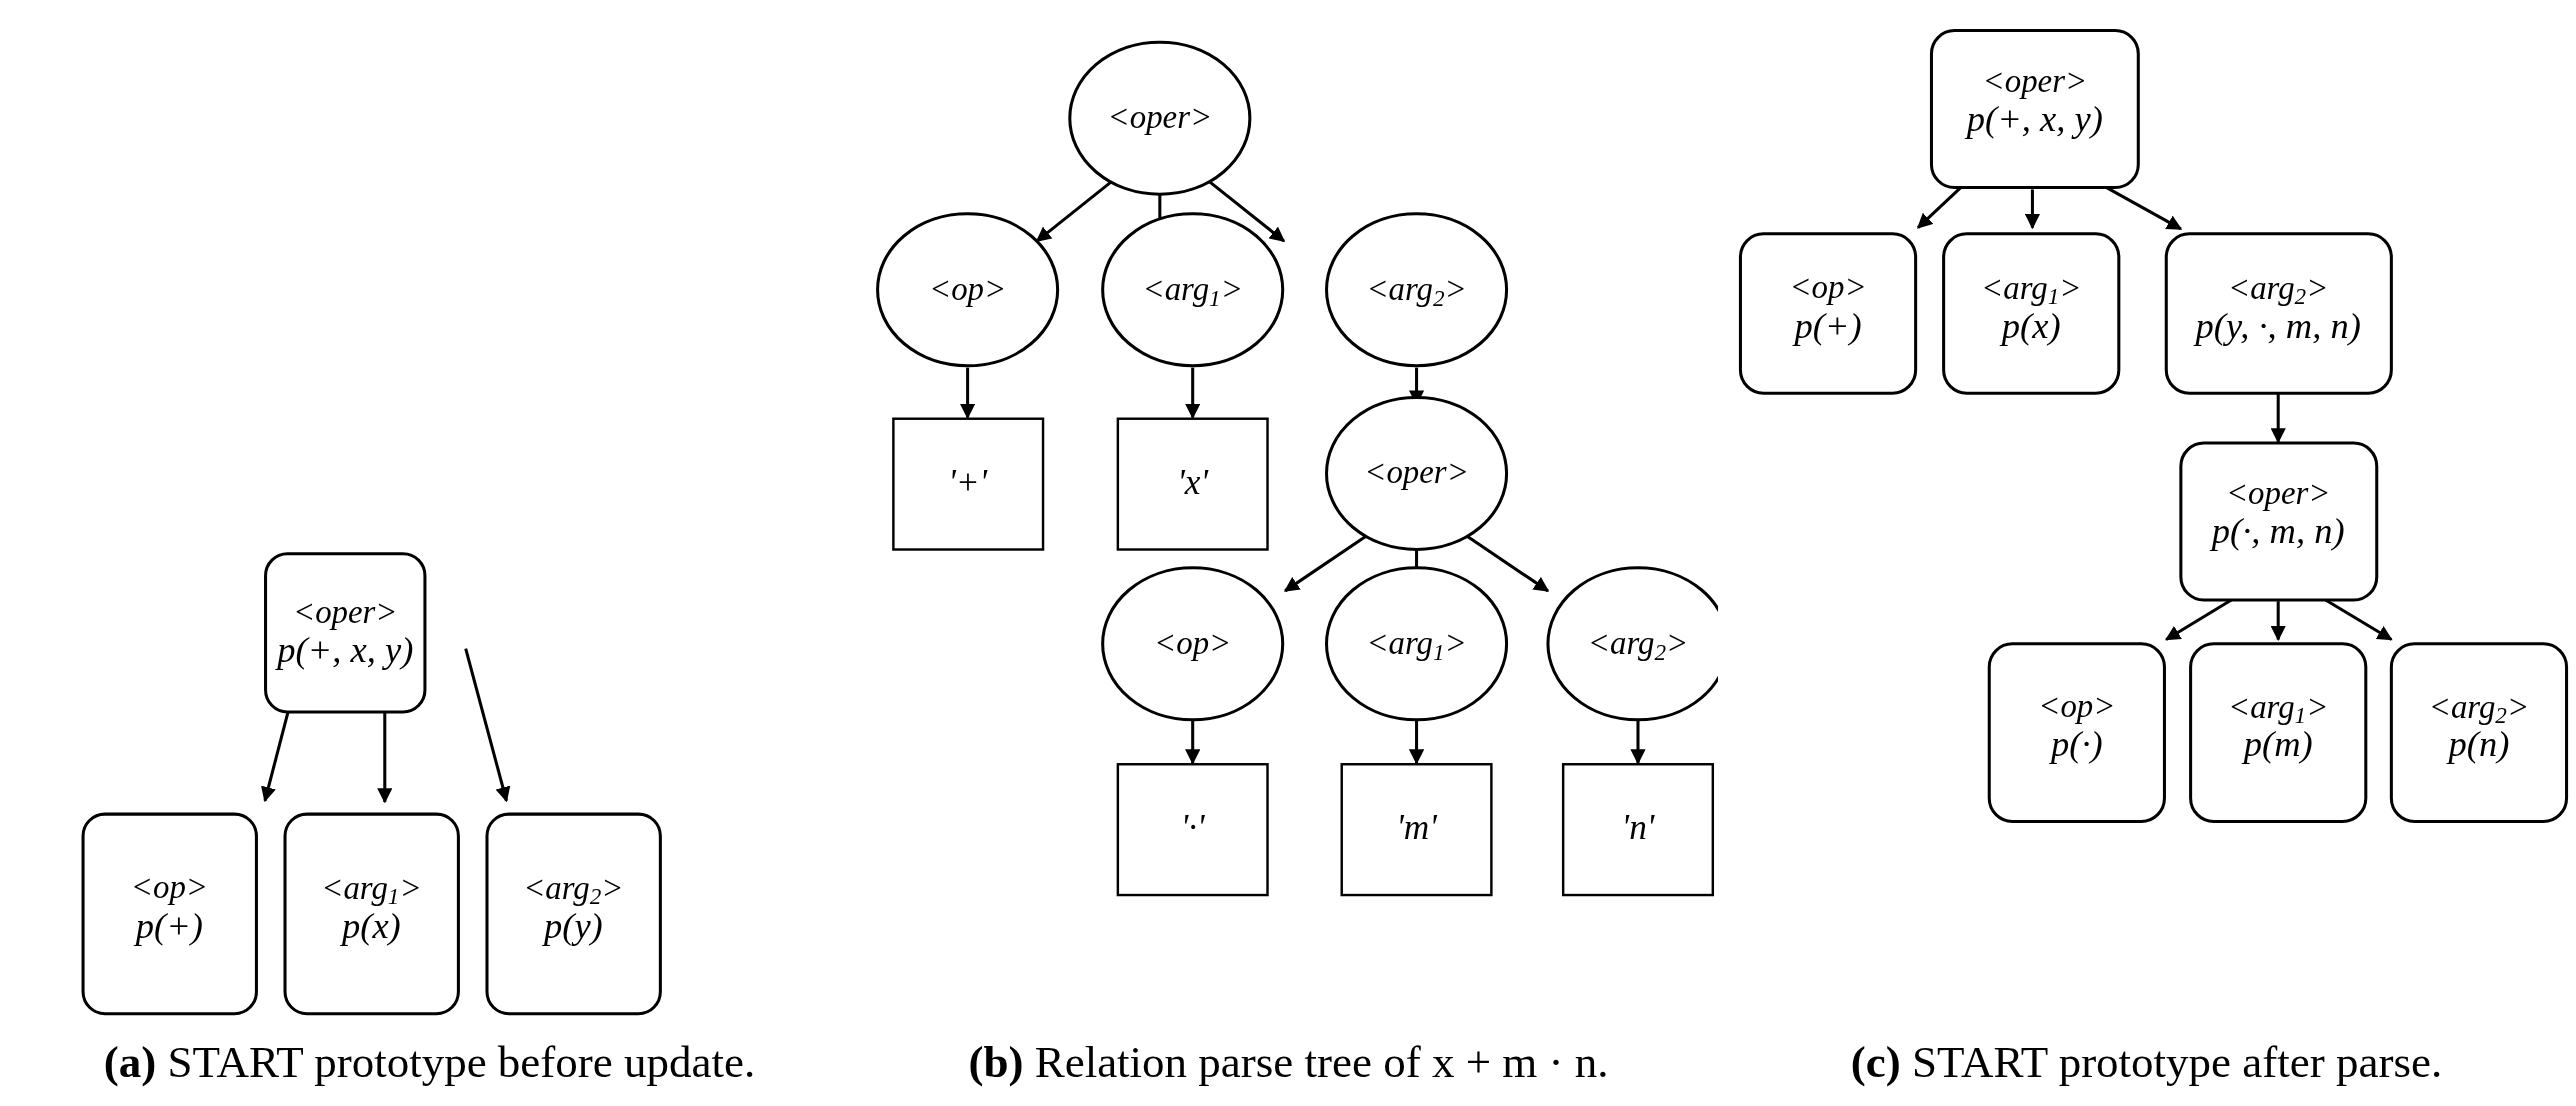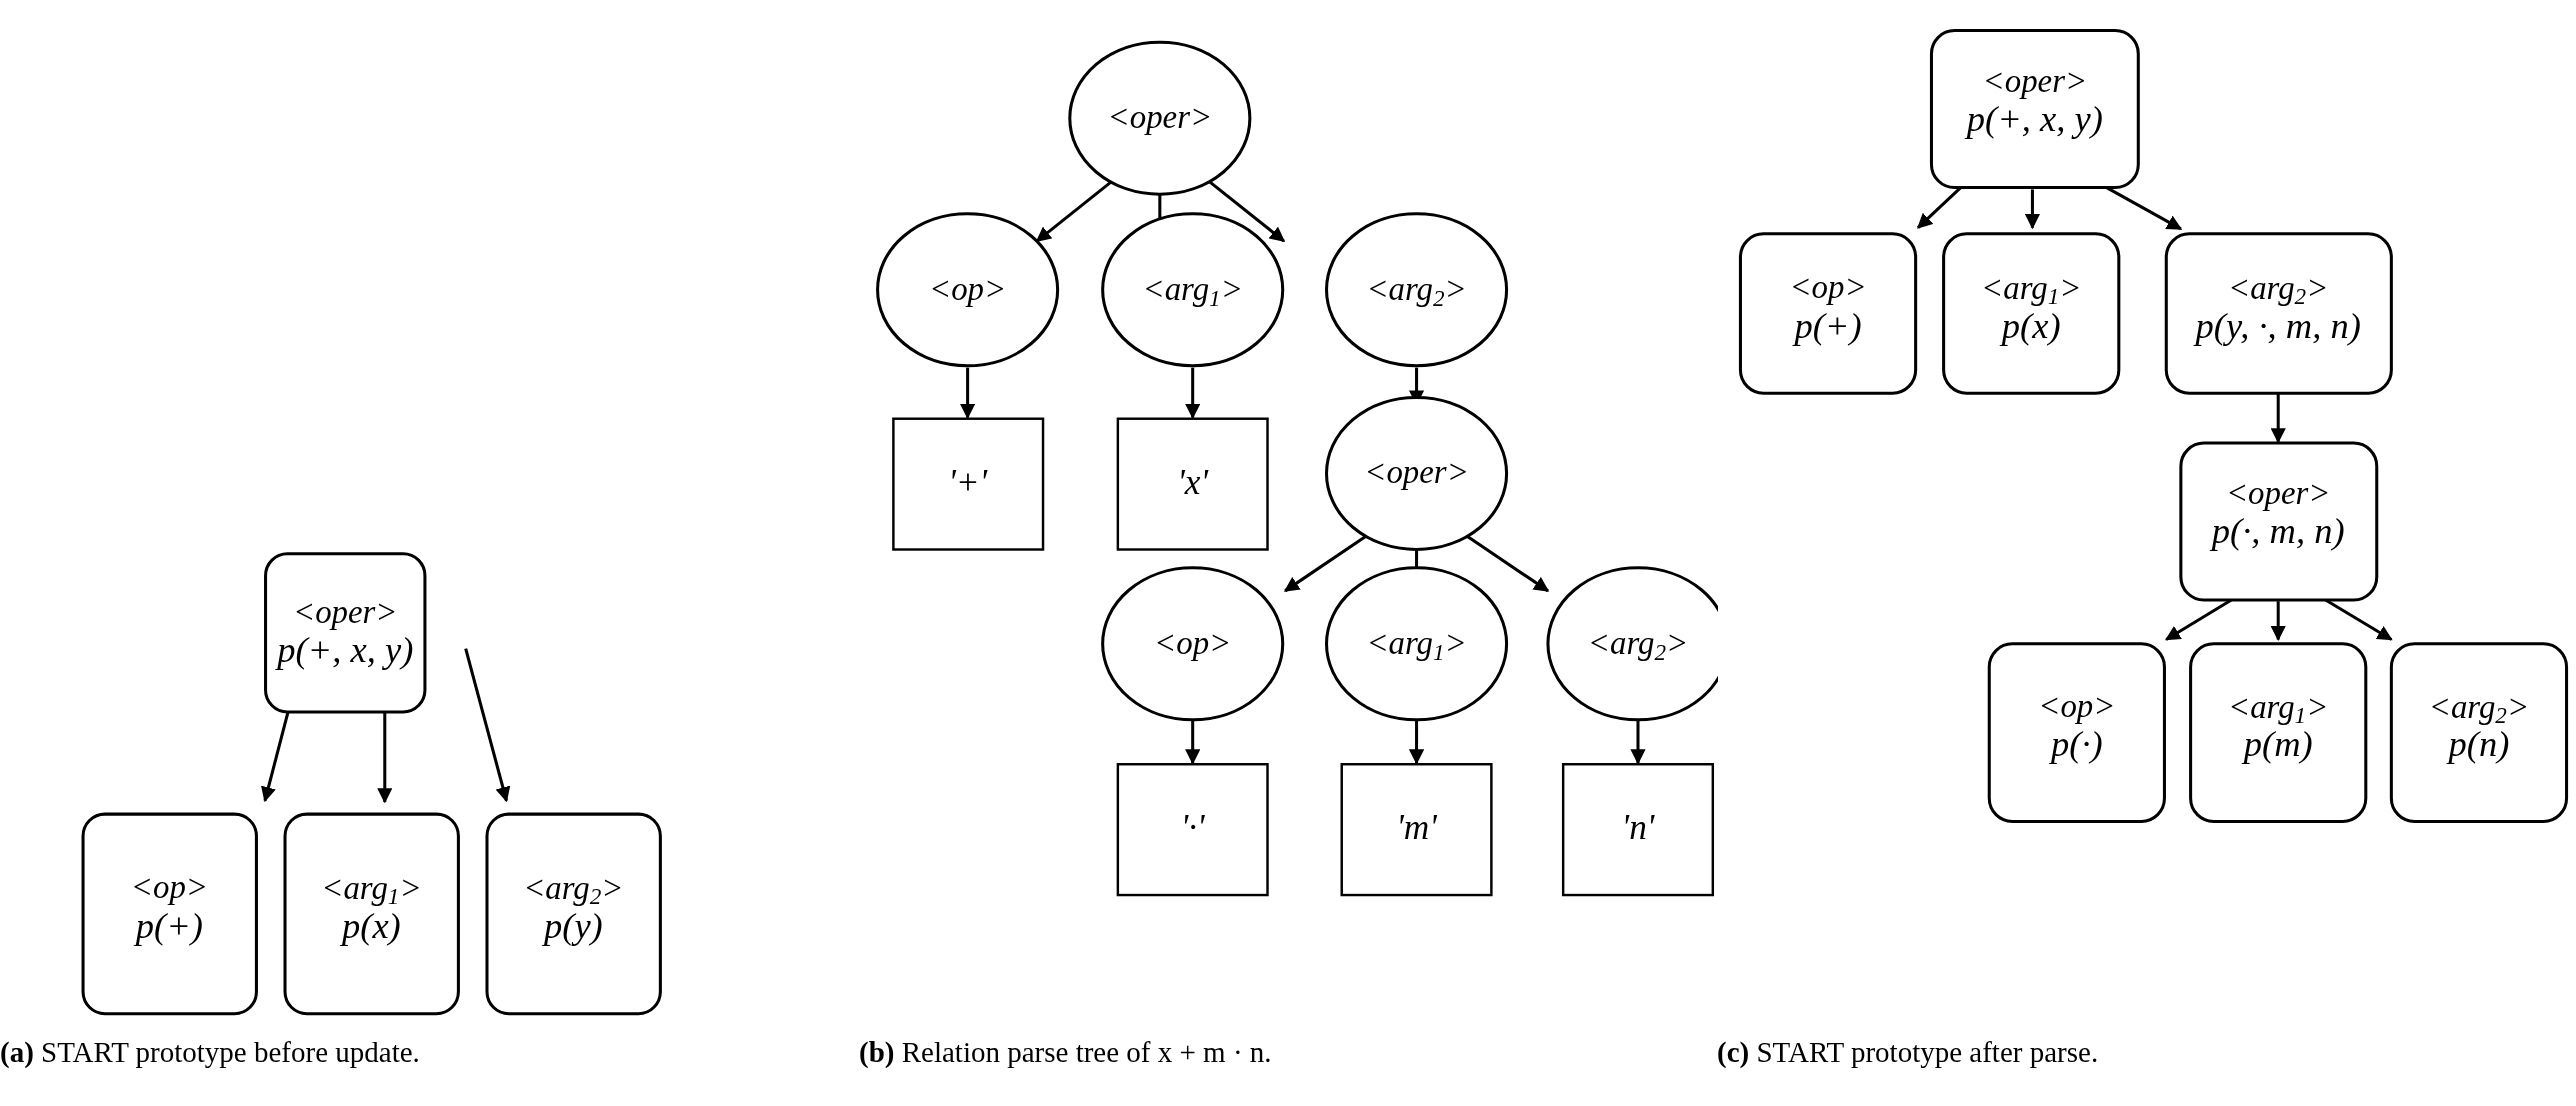--- a/index.html
+++ b/index.html
@@ -30,22 +30,22 @@
     top: 0; left: 0;
     width: 100%;
     height: 1022px;
     display: block;
   }
   .caption {
     position: absolute;
     left: 0;
     width: 100%;
     top: 1020px;
-    text-align: left;
-    font-size: 29px;
+    text-align: center;
+    font-size: 45px;
     color: #000000;
     font-family: "Liberation Serif", "DejaVu Serif", serif;
     white-space: nowrap;
   }
   .caption .cap-tag {
     font-weight: bold;
   }
   .caption .cap-math {
   }
 

